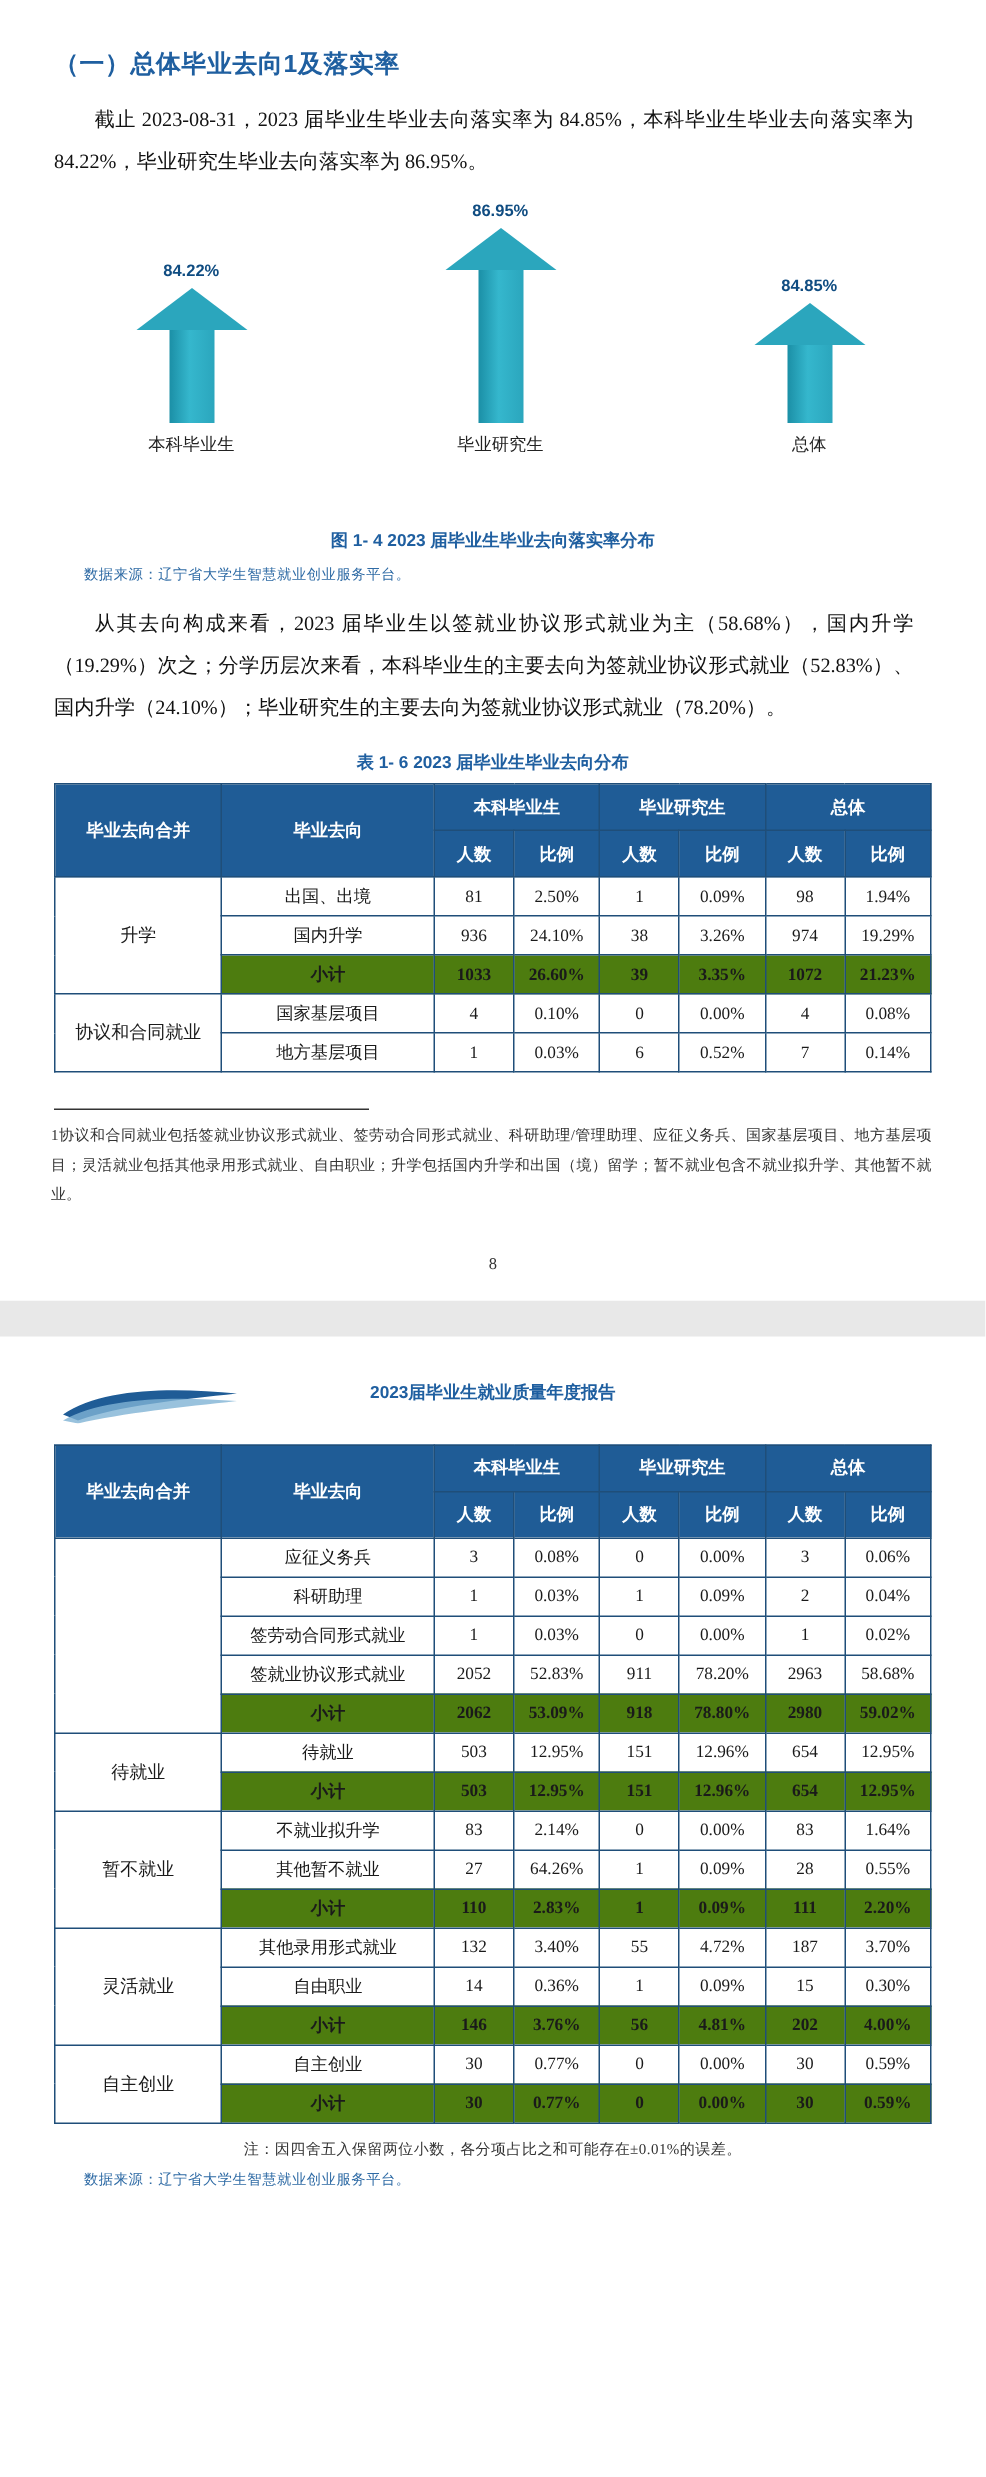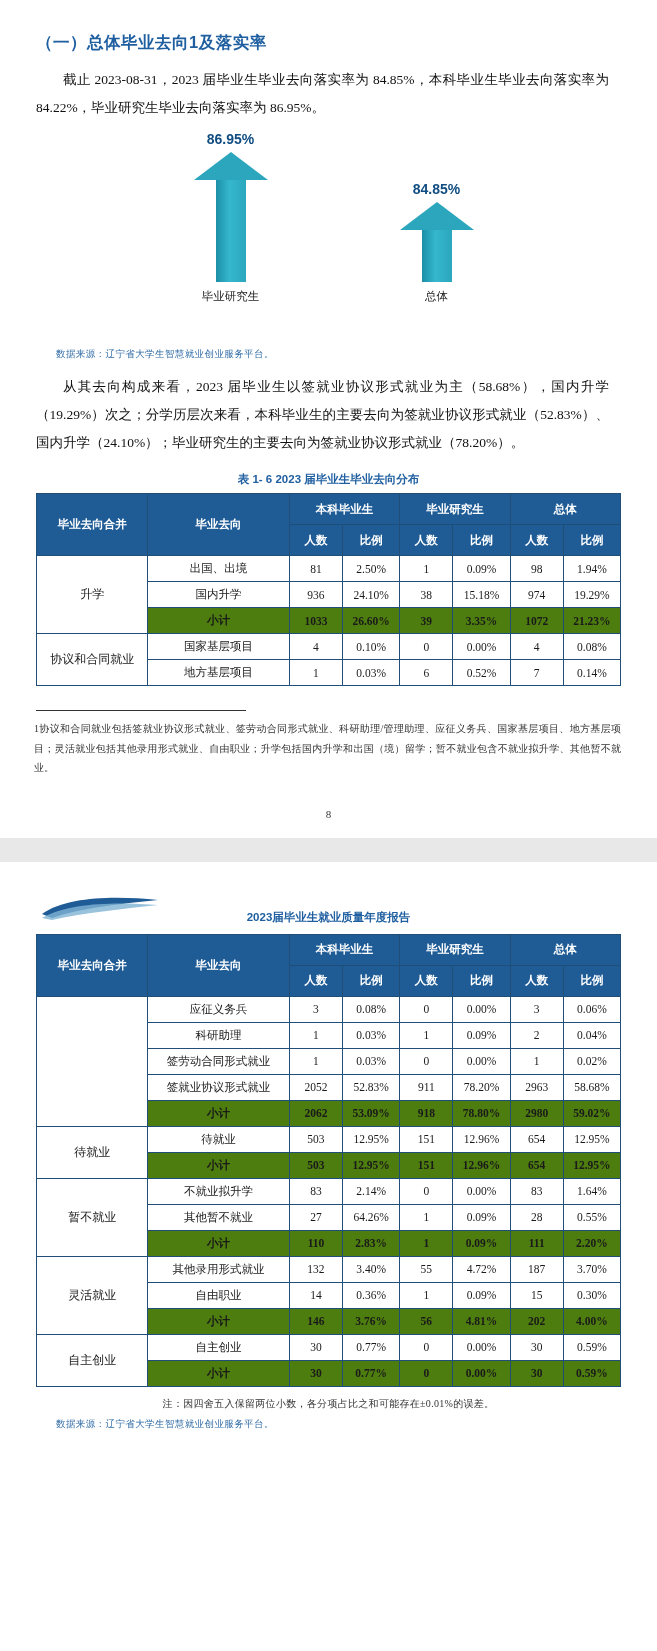--- a/index.html
+++ b/index.html
@@ -12,21 +12,21 @@
     margin:0;padding:32px 0 0 36px;letter-spacing:0.5px;
   }
   .para{
     font-size:13.5px;line-height:2.05;margin:12px 48px 0 36px;
     text-align:justify;text-indent:2em;color:#111;
   }
   
   .chart-wrap{margin:18px 0 0 0;height:200px;position:relative;}
   .bars{display:flex;justify-content:center;align-items:flex-end;height:165px;gap:86px;padding-left:10px;}
   .bar-col{width:120px;display:flex;flex-direction:column;align-items:center;justify-content:flex-end;}
-  .bar-val{font-family:"Liberation Sans",sans-serif;font-size:14px;font-weight:bold;color:#0f4c81;margin-bottom:5px;}
+  .bar-val{font-family:"Liberation Sans",sans-serif;font-size:11px;font-weight:bold;color:#0f4c81;margin-bottom:5px;}
   .arrow{position:relative;width:74px;}
   .arrow .head{
     width:0;height:0;margin:0 auto;
     border-left:37px solid transparent;border-right:37px solid transparent;
   }
   .arrow .shaft{width:30px;margin:0 auto;}
   .bar-label{font-size:11.5px;margin-top:7px;color:#222;}
   .fig-caption{
     font-family:"Liberation Sans",sans-serif;
     text-align:center;font-size:11.5px;font-weight:bold;color:#1f5fa0;margin-top:14px;
@@ -49,38 +49,46 @@
   .medcol{width:56px;}
   
   .fn-rule{width:210px;height:1px;background:#333;margin:24px 0 8px 36px;}
   .footnote{font-size:10px;line-height:1.95;margin:0 36px 0 34px;color:#333;text-align:justify;}
   .pagenum{text-align:center;font-size:11px;color:#333;margin:30px 0 0 0;padding-bottom:18px;}
   .page-gap{height:24px;background:#e8e8e8;}
   
   .p2head{position:relative;height:46px;margin-top:26px;}
   .p2head .swoosh{position:absolute;left:40px;top:6px;width:120px;height:26px;}
   .p2head .htitle{
-    position:absolute;left:0;right:0;top:22px;text-align:center;
+    position:absolute;left:0;right:0;top:4px;text-align:center;
     font-family:"Liberation Sans",sans-serif;font-size:11.5px;font-weight:bold;color:#1f5fa0;
   }
   .note-line{font-size:10px;color:#333;text-align:center;margin-top:10px;letter-spacing:.3px;}
   .src-note2{font-size:9.5px;color:#2f6ba5;margin:7px 0 18px 56px;letter-spacing:.4px;}
 </style>
 </head>
 <body>
 
 <div class="page page1">
 
   <h1 class="section-title">（一）总体毕业去向1及落实率</h1>
 
   <p class="para">截止 2023-08-31，2023 届毕业生毕业去向落实率为 84.85%，本科毕业生毕业去向落实率为 84.22%，毕业研究生毕业去向落实率为 86.95%。</p>
 
   <div class="chart-wrap">
     <div class="bars">
 
+      <div class="bar-col">
+        <div class="bar-val">84.22%</div>
+        <div class="arrow">
+          <div class="head" style="border-bottom:28px solid #2ba6bd;"></div>
+          <div class="shaft" style="height:62px;background:linear-gradient(to right,#1b8fa6 0%,#35b7cd 45%,#2ba6bd 100%);"></div>
+        </div>
+        <div class="bar-label">本科毕业生</div>
+      </div>
 
       <div class="bar-col">
         <div class="bar-val">86.95%</div>
         <div class="arrow">
           <div class="head" style="border-bottom:28px solid #2ba6bd;"></div>
           <div class="shaft" style="height:102px;background:linear-gradient(to right,#1b8fa6 0%,#35b7cd 45%,#2ba6bd 100%);"></div>
         </div>
         <div class="bar-label">毕业研究生</div>
       </div>
 
@@ -89,20 +97,21 @@
         <div class="arrow">
           <div class="head" style="border-bottom:28px solid #2ba6bd;"></div>
           <div class="shaft" style="height:52px;background:linear-gradient(to right,#1b8fa6 0%,#35b7cd 45%,#2ba6bd 100%);"></div>
         </div>
         <div class="bar-label">总体</div>
       </div>
 
     </div>
   </div>
 
+  <div class="fig-caption">图 1- 4  2023 届毕业生毕业去向落实率分布</div>
   <div class="src-note">数据来源：辽宁省大学生智慧就业创业服务平台。</div>
 
   <p class="para">从其去向构成来看，2023 届毕业生以签就业协议形式就业为主（58.68%），国内升学（19.29%）次之；分学历层次来看，本科毕业生的主要去向为签就业协议形式就业（52.83%）、国内升学（24.10%）；毕业研究生的主要去向为签就业协议形式就业（78.20%）。</p>
 
   <div class="tbl-caption">表 1- 6  2023 届毕业生毕业去向分布</div>
 
   <table class="grid">
     <thead>
       <tr>
         <th rowspan="2" style="width:110px;">毕业去向合并</th>
@@ -129,21 +138,21 @@
         <td>1</td>
         <td>0.09%</td>
         <td>98</td>
         <td>1.94%</td>
       </tr>
       <tr>
         <td class="lbl">国内升学</td>
         <td>936</td>
         <td>24.10%</td>
         <td>38</td>
-        <td>15.18%</td>
+        <td>3.26%</td>
         <td>974</td>
         <td>19.29%</td>
       </tr>
       <tr class="sub">
         <td class="lbl">小计</td>
         <td>1033</td>
         <td>26.60%</td>
         <td>39</td>
         <td>3.35%</td>
         <td>1072</td>

